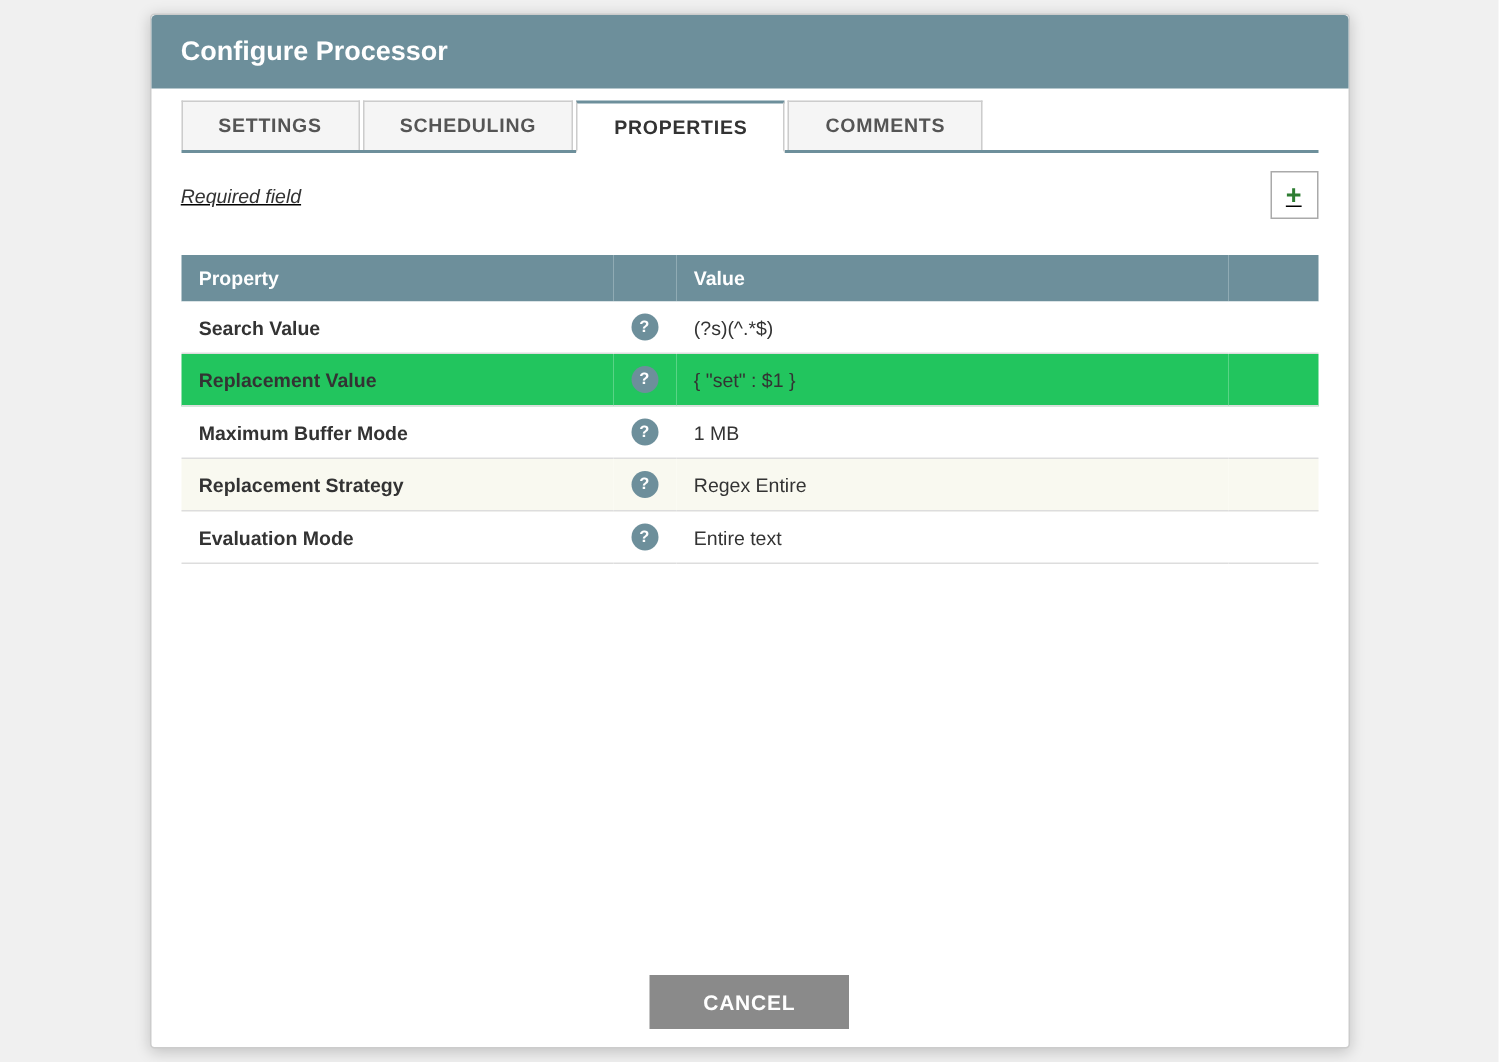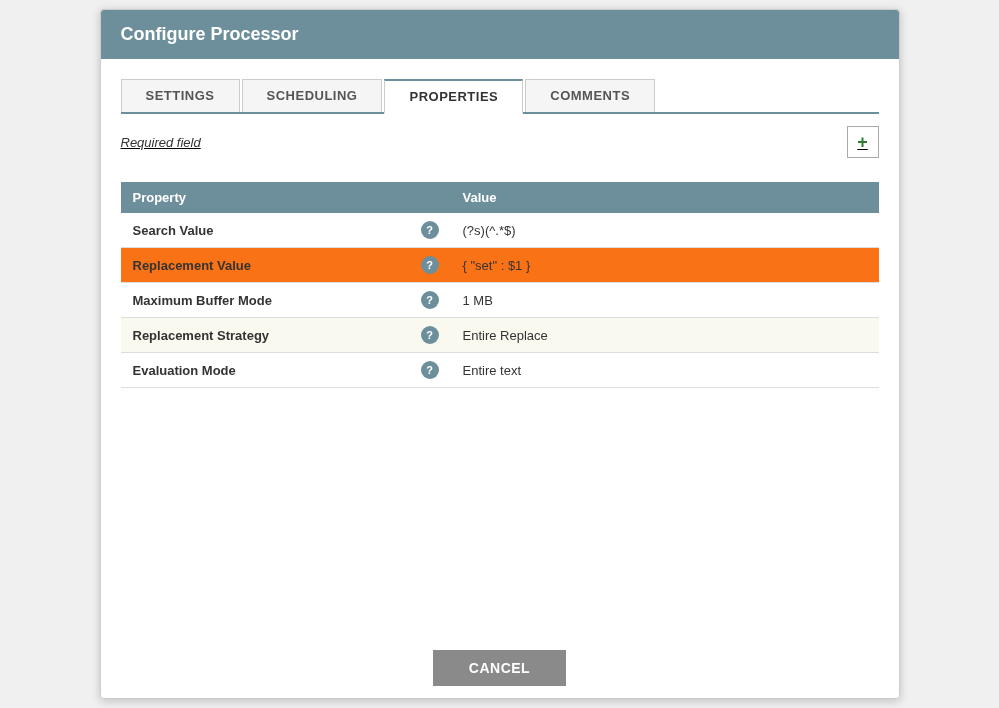--- a/index.html
+++ b/index.html
@@ -28,21 +28,21 @@
       color: #fff;
       padding: 14px 20px;
       font-size: 18px;
       font-weight: bold;
       border-radius: 3px 3px 0 0;
     }
     .dialog-body {
       flex: 1;
       display: flex;
       flex-direction: column;
-      padding: 20px 20px 0 20px;
+      padding: 8px 20px 0 20px;
       overflow: hidden;
     }
     .tabs {
       display: flex;
       gap: 0;
       border-bottom: 2px solid #6d8f9b;
       margin-bottom: 12px;
     }
     .tab {
       padding: 8px 24px;
@@ -104,21 +104,21 @@
       font-weight: bold;
     }
     .properties-table tbody tr {
       border-bottom: 1px solid #ddd;
       background: #fff;
     }
     .properties-table tbody tr:nth-child(even) {
       background: #f9f9f0;
     }
     .properties-table tbody tr.highlighted {
-      background: #f97316;
+      background: #22c55e;
     }
     .properties-table tbody td {
       padding: 8px 12px;
       vertical-align: middle;
     }
     .prop-name {
       font-weight: bold;
       color: #333;
       width: 38%;
     }
@@ -227,21 +227,21 @@
           </tr>
           <tr>
             <td class="prop-name">Maximum Buffer Mode</td>
             <td class="prop-help"><span class="help-icon">?</span></td>
             <td class="prop-value">1 MB</td>
             <td class="prop-action"></td>
           </tr>
           <tr>
             <td class="prop-name">Replacement Strategy</td>
             <td class="prop-help"><span class="help-icon">?</span></td>
-            <td class="prop-value">Entire Replace</td>
+            <td class="prop-value">Regex Entire</td>
             <td class="prop-action"></td>
           </tr>
           <tr>
             <td class="prop-name">Evaluation Mode</td>
             <td class="prop-help"><span class="help-icon">?</span></td>
             <td class="prop-value">Entire text</td>
             <td class="prop-action"></td>
           </tr>
         </tbody>
     </table>

